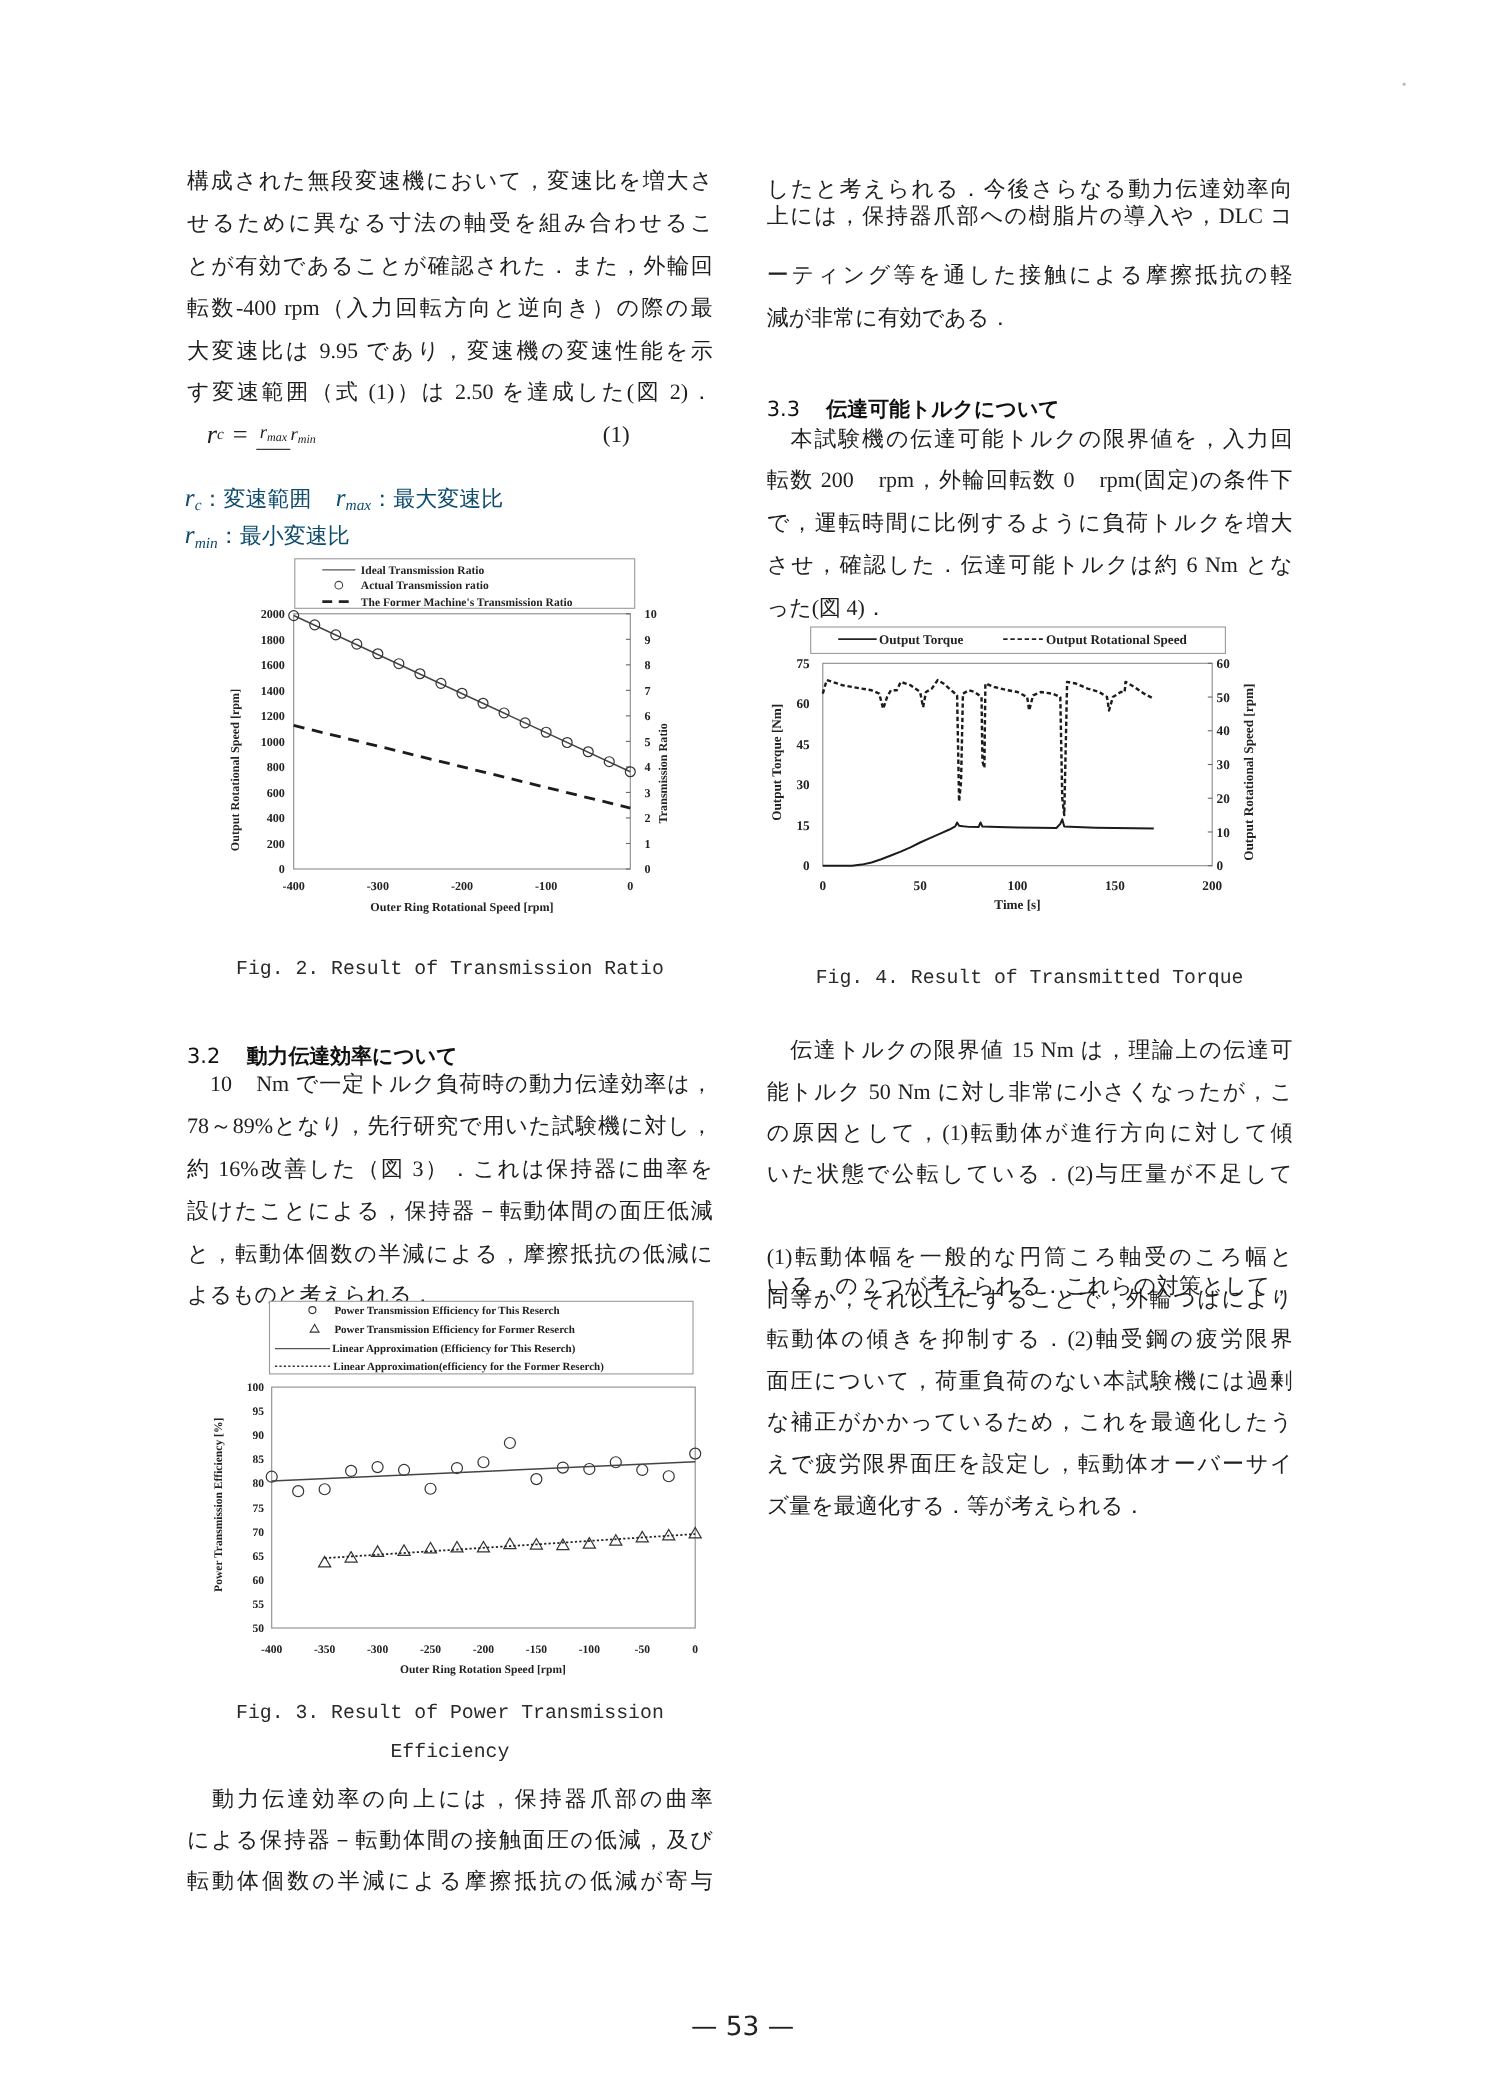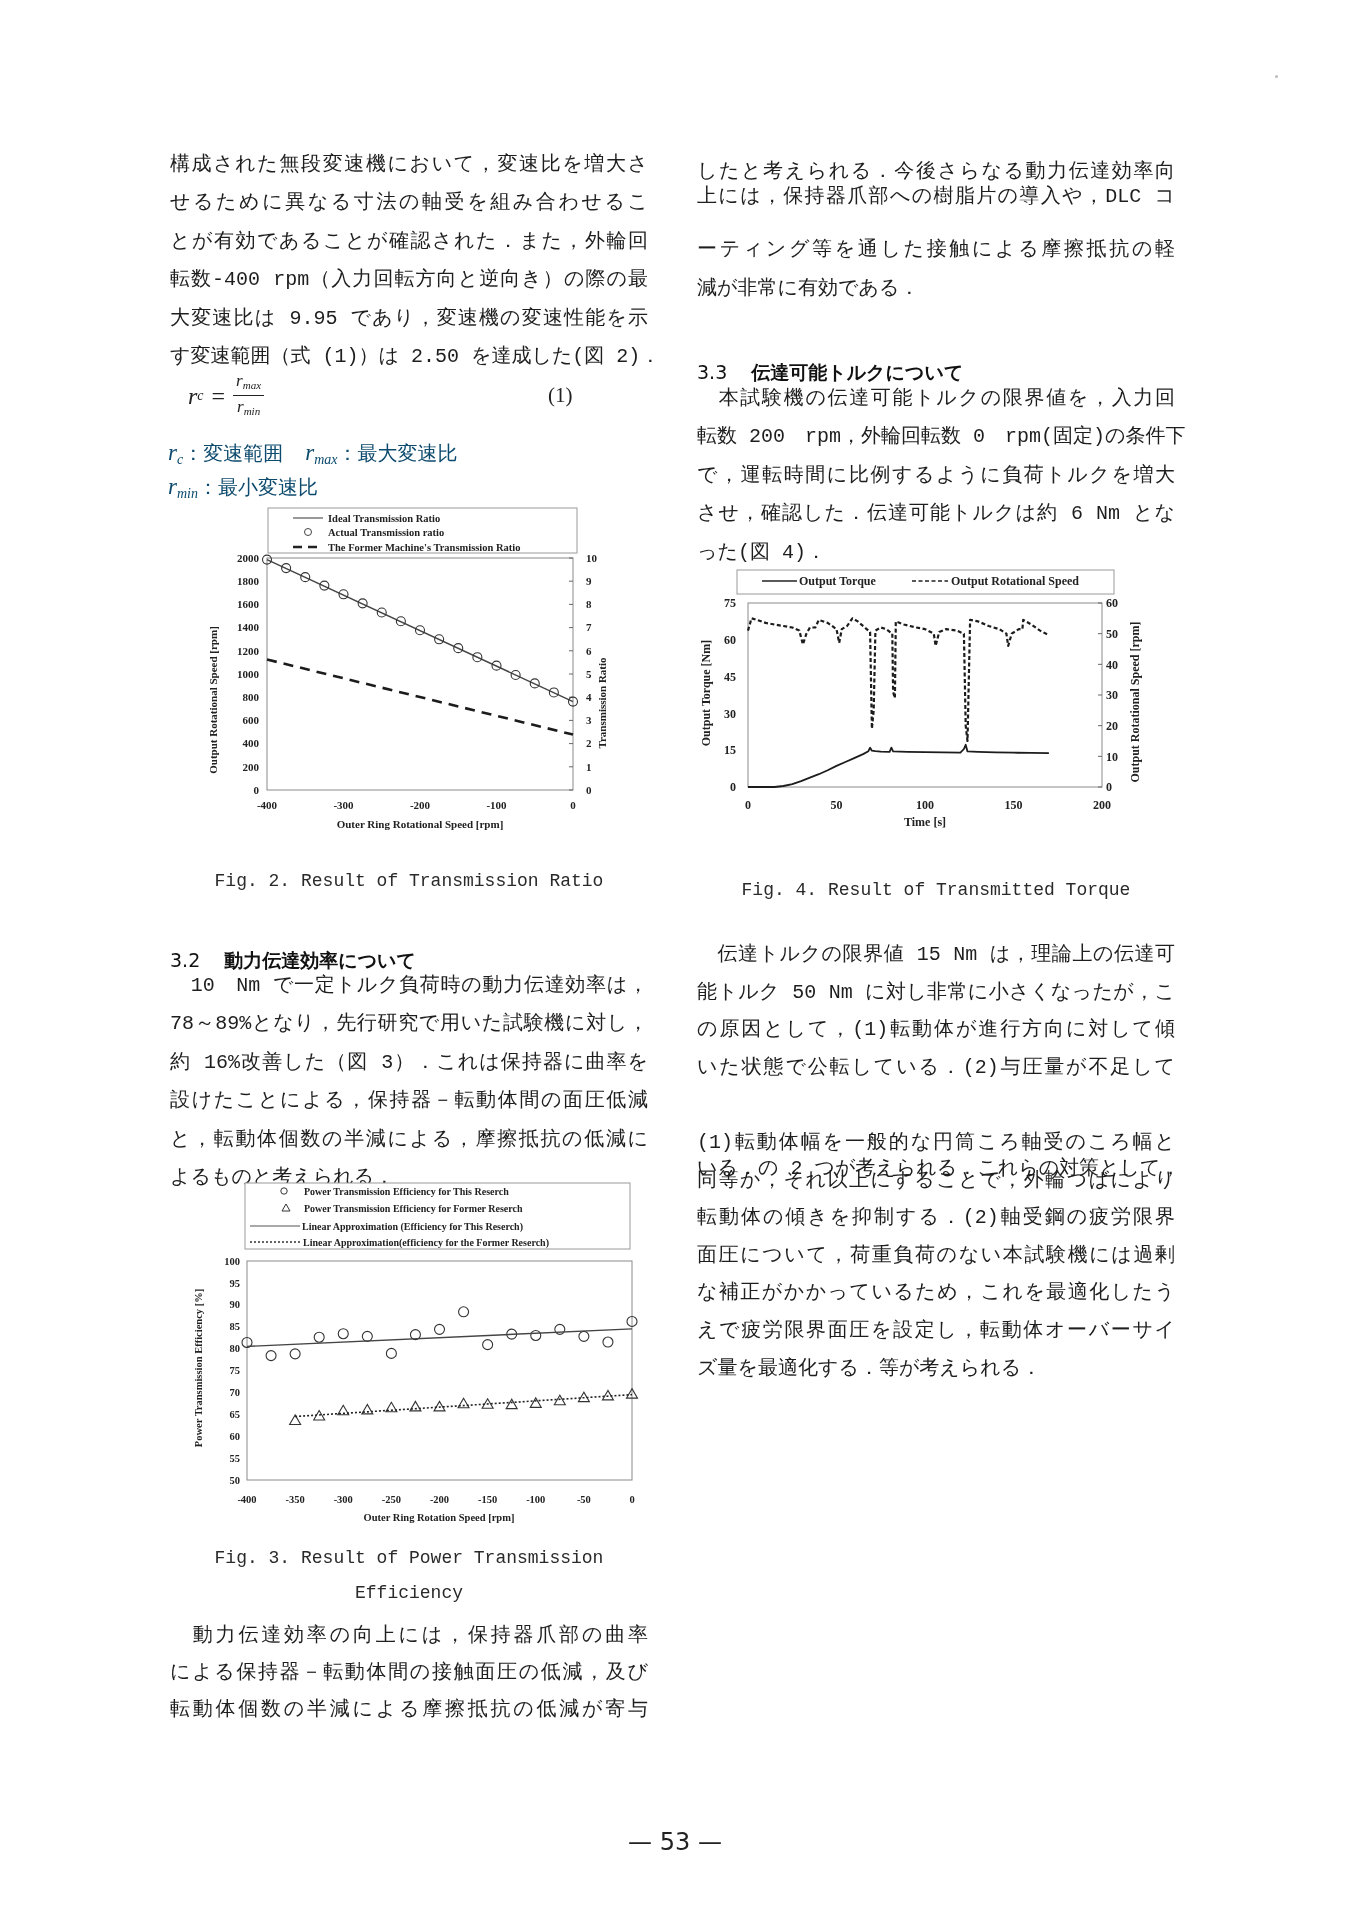--- a/index.html
+++ b/index.html
@@ -1,29 +1,29 @@
 <!DOCTYPE html>
 <html><head>
 <meta charset="utf-8">
 <style>
   html, body { margin:0; padding:0; }
   body { width:1350px; height:1909px; position:relative; background:#ffffff; overflow:hidden; color:#1e1e1e; }
-  .ln { position:absolute; height:26px; line-height:26px; font-family:Liberation Mono, monospace; font-size:20px; color:#1e1e1e; white-space:nowrap; }
+  .ln { position:absolute; height:26px; line-height:26px; font-family:Liberation Serif, serif; font-size:20px; color:#1e1e1e; white-space:nowrap; }
   .j { text-align:justify; text-align-last:justify; text-justify:inter-character; }
   .col-l { left:170px; width:478px; }
   .col-r { left:697px; width:478px; }
   .cap { position:absolute; font-family:"Liberation Mono", monospace; font-size:18px; color:#2a2a2a; text-align:center; height:22px; line-height:22px; white-space:nowrap; }
   .hd { position:absolute; font-family:"DejaVu Sans", sans-serif; font-size:19px; height:26px; line-height:26px; color:#111; white-space:nowrap;margin-top:12px; }
   .hd .num { font-weight:normal; }
   .hd .ttl { font-weight:bold; margin-left:24px; }
   .eq { position:absolute; left:188px; top:376px; height:40px; display:flex; align-items:center; font-family:"Liberation Serif", serif; font-size:24px; color:#222; }
   .eq .r { font-style:italic; }
   .eq sub { font-size:14px; font-style:italic; vertical-align:-5px; }
   .eq .eqs { margin:0 8px 0 8px; }
-  .frac { display:inline-flex; flex-direction:column; align-items:center; font-size:17px; }
+  .frac { display:inline-flex; flex-direction:row; align-items:center; font-size:17px; }
   .frac .fn { border-bottom:1.3px solid #222; padding:0 3px 1px 3px; line-height:18px; }
   .frac .fd { line-height:18px; padding-top:2px; }
   .frac sub { font-size:11px; vertical-align:-3px; }
   .eqnum { position:absolute; left:548px; top:383px; font-family:"Liberation Serif", serif; font-size:21px; color:#222; }
   .def { position:absolute; left:168px; height:28px; line-height:28px; font-family:"DejaVu Serif", serif; font-size:20px; white-space:nowrap; color:#0c4a6e; }
   .def .r { font-family:"Liberation Serif", serif; font-style:italic; font-size:23px; }
   .def sub { font-family:"Liberation Serif", serif; font-style:italic; font-size:14px; vertical-align:-4px; }
   .def .gap { display:inline-block; width:22px; }
   .chart { position:absolute; overflow:visible; }
   .chart text { font-family:"Liberation Serif", serif; font-weight:bold; fill:#222; }

